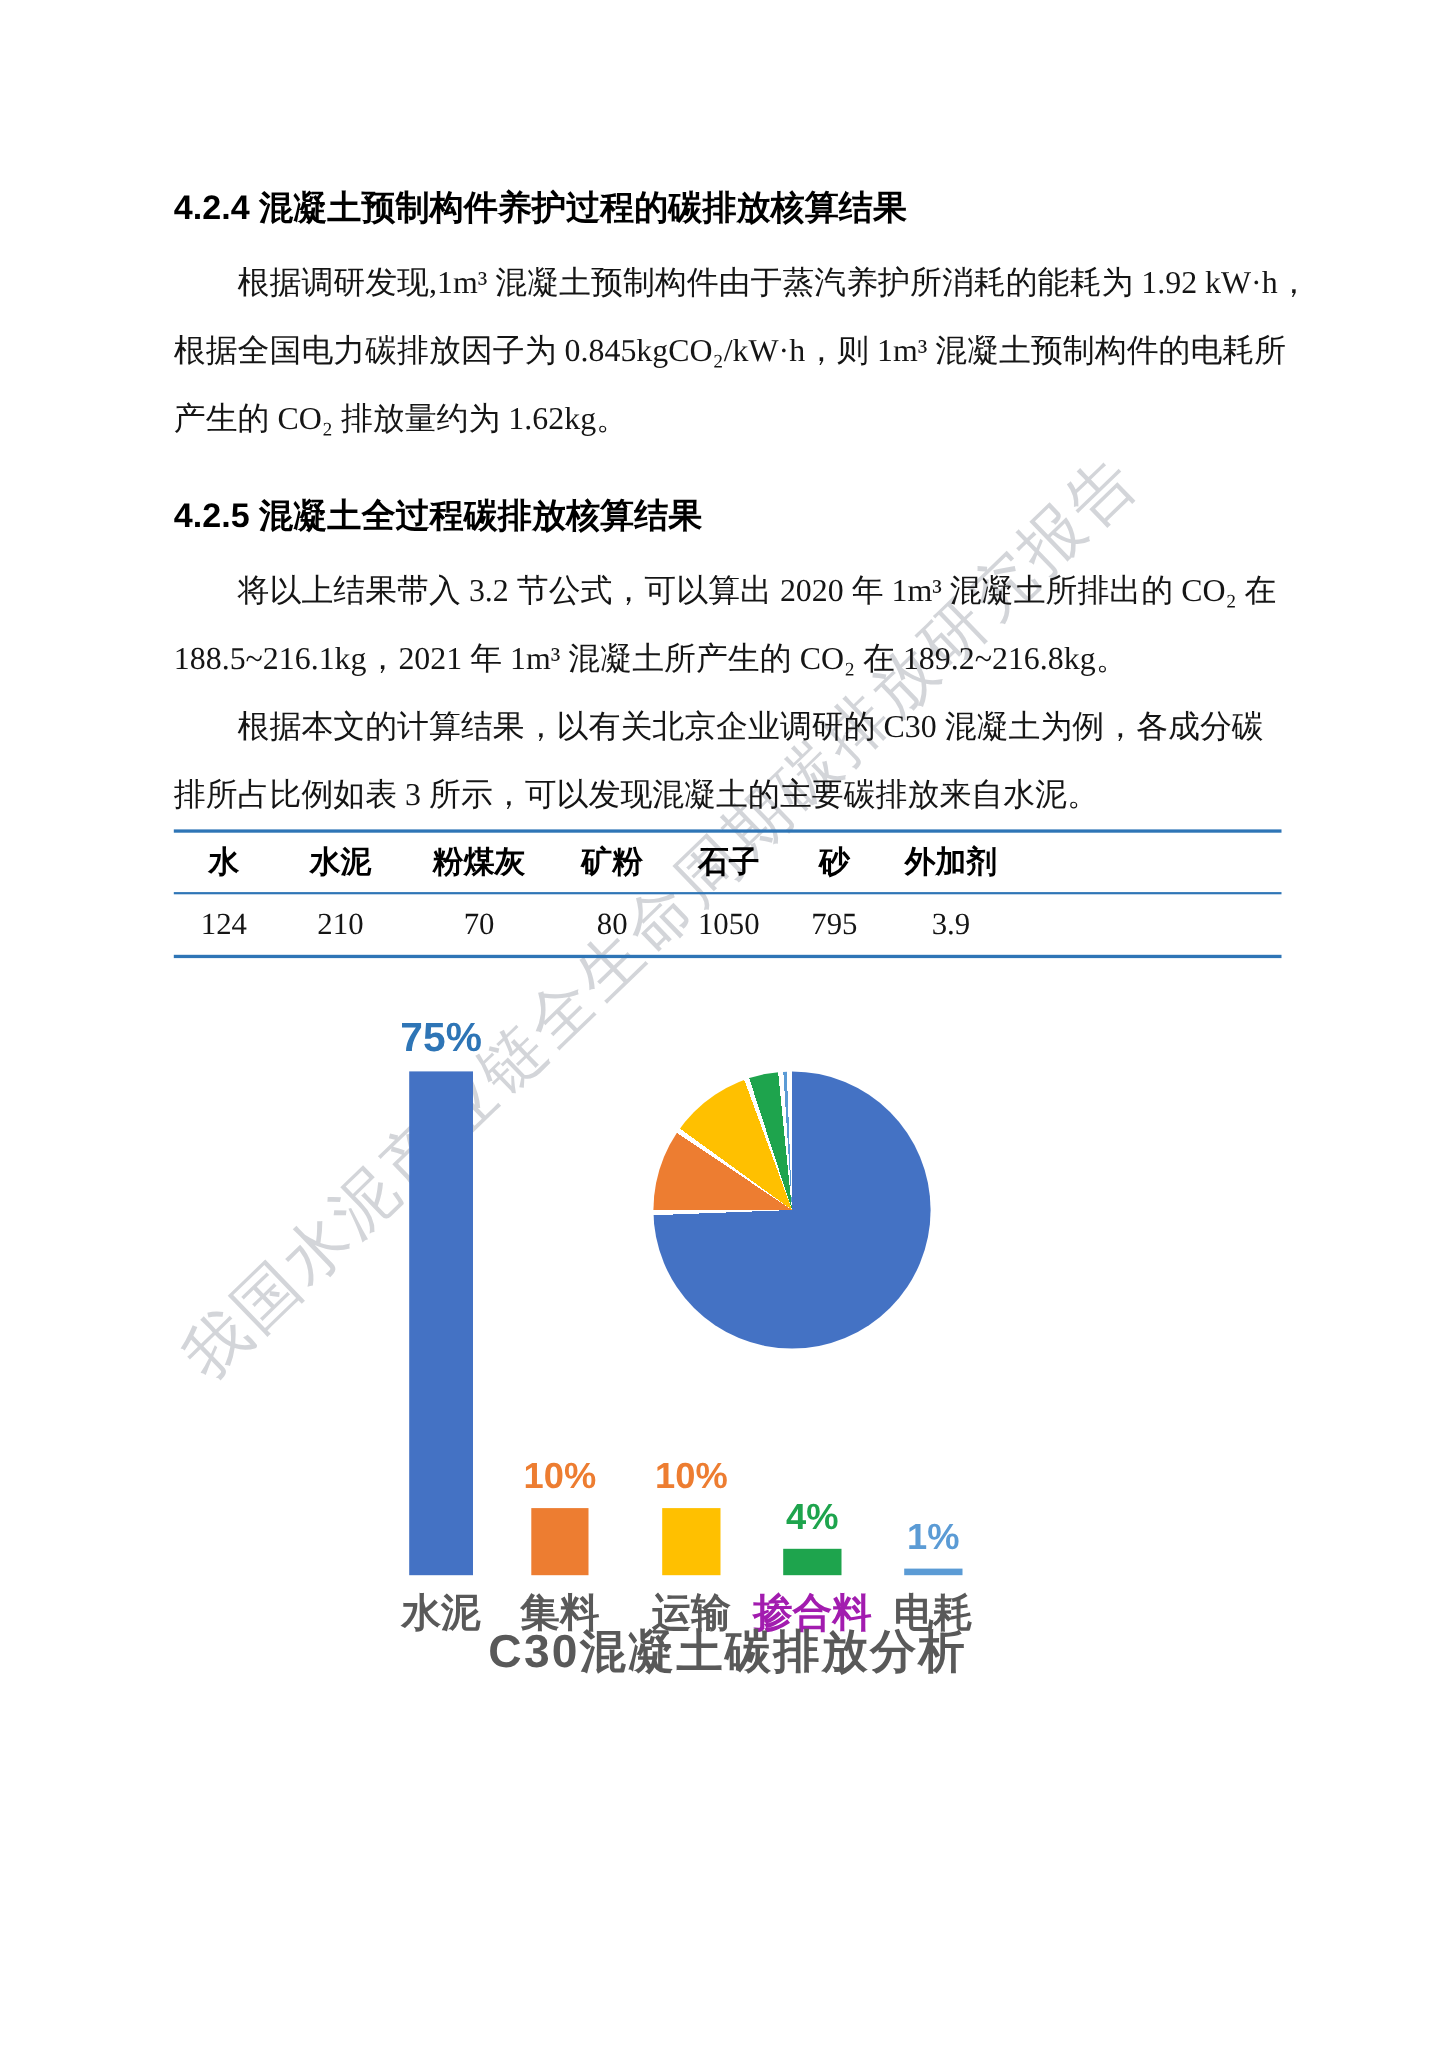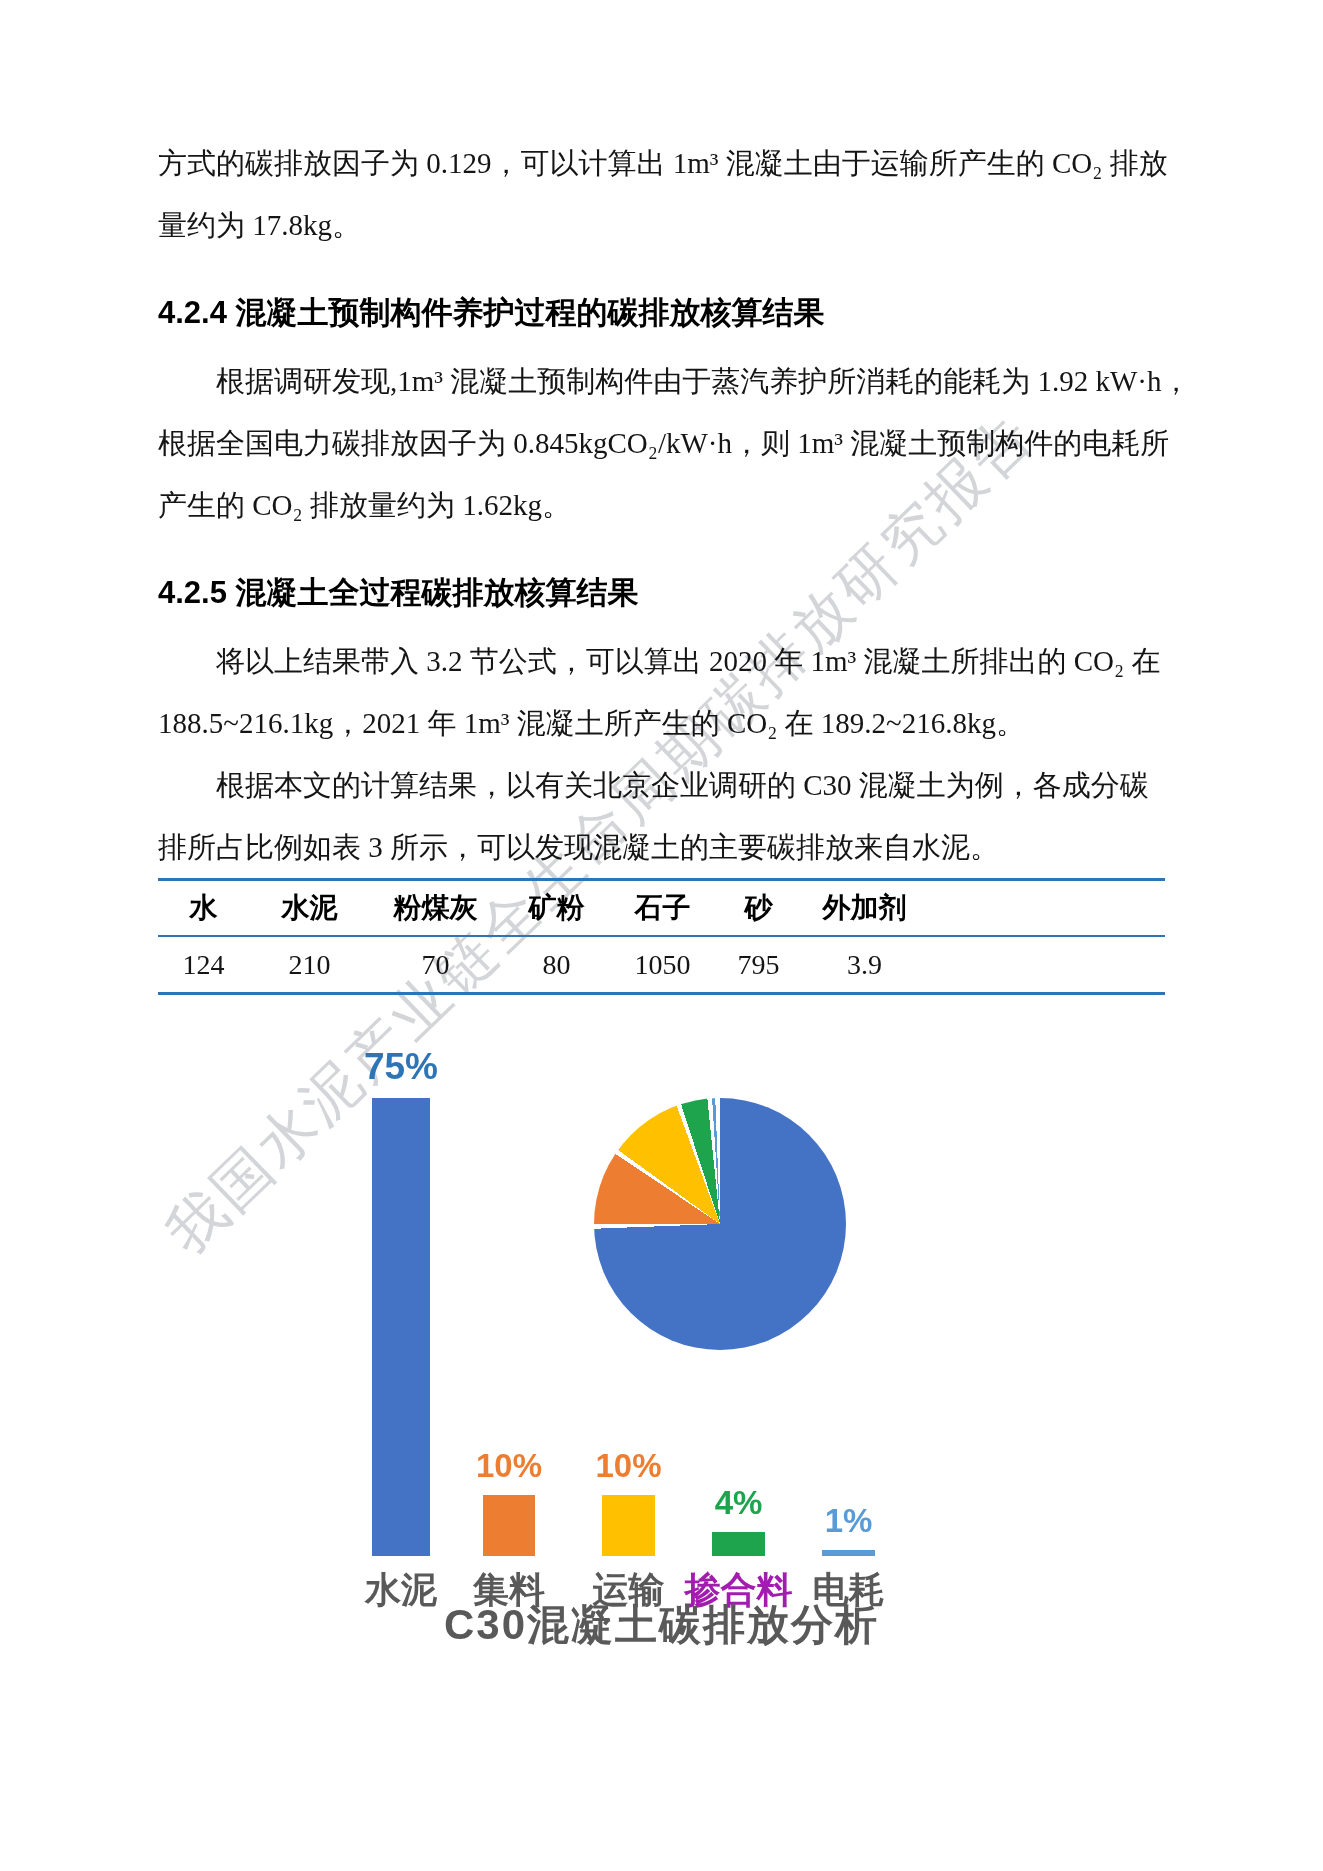--- a/index.html
+++ b/index.html
@@ -60,24 +60,20 @@
 </style>
 </head>
 <body>
 
 <div class="page">
 
   <div class="watermark">我国水泥产业链全生命周期碳排放研究报告</div>
 
   <div class="content">
 
-    <div class="para">
-      <div class="line">方式的碳排放因子为 0.129，可以计算出 1m³ 混凝土由于运输所产生的 CO₂ 排放</div>
-      <div class="line">量约为 17.8kg。</div>
-    </div>
 
     <div class="sec-heading">4.2.4  混凝土预制构件养护过程的碳排放核算结果</div>
 
     <div class="para">
       <div class="line indent">根据调研发现,1m³ 混凝土预制构件由于蒸汽养护所消耗的能耗为 1.92 kW·h，</div>
       <div class="line">根据全国电力碳排放因子为 0.845kgCO₂/kW·h，则 1m³ 混凝土预制构件的电耗所</div>
       <div class="line">产生的 CO₂ 排放量约为 1.62kg。</div>
     </div>
 
     <div class="sec-heading">4.2.5  混凝土全过程碳排放核算结果</div>

